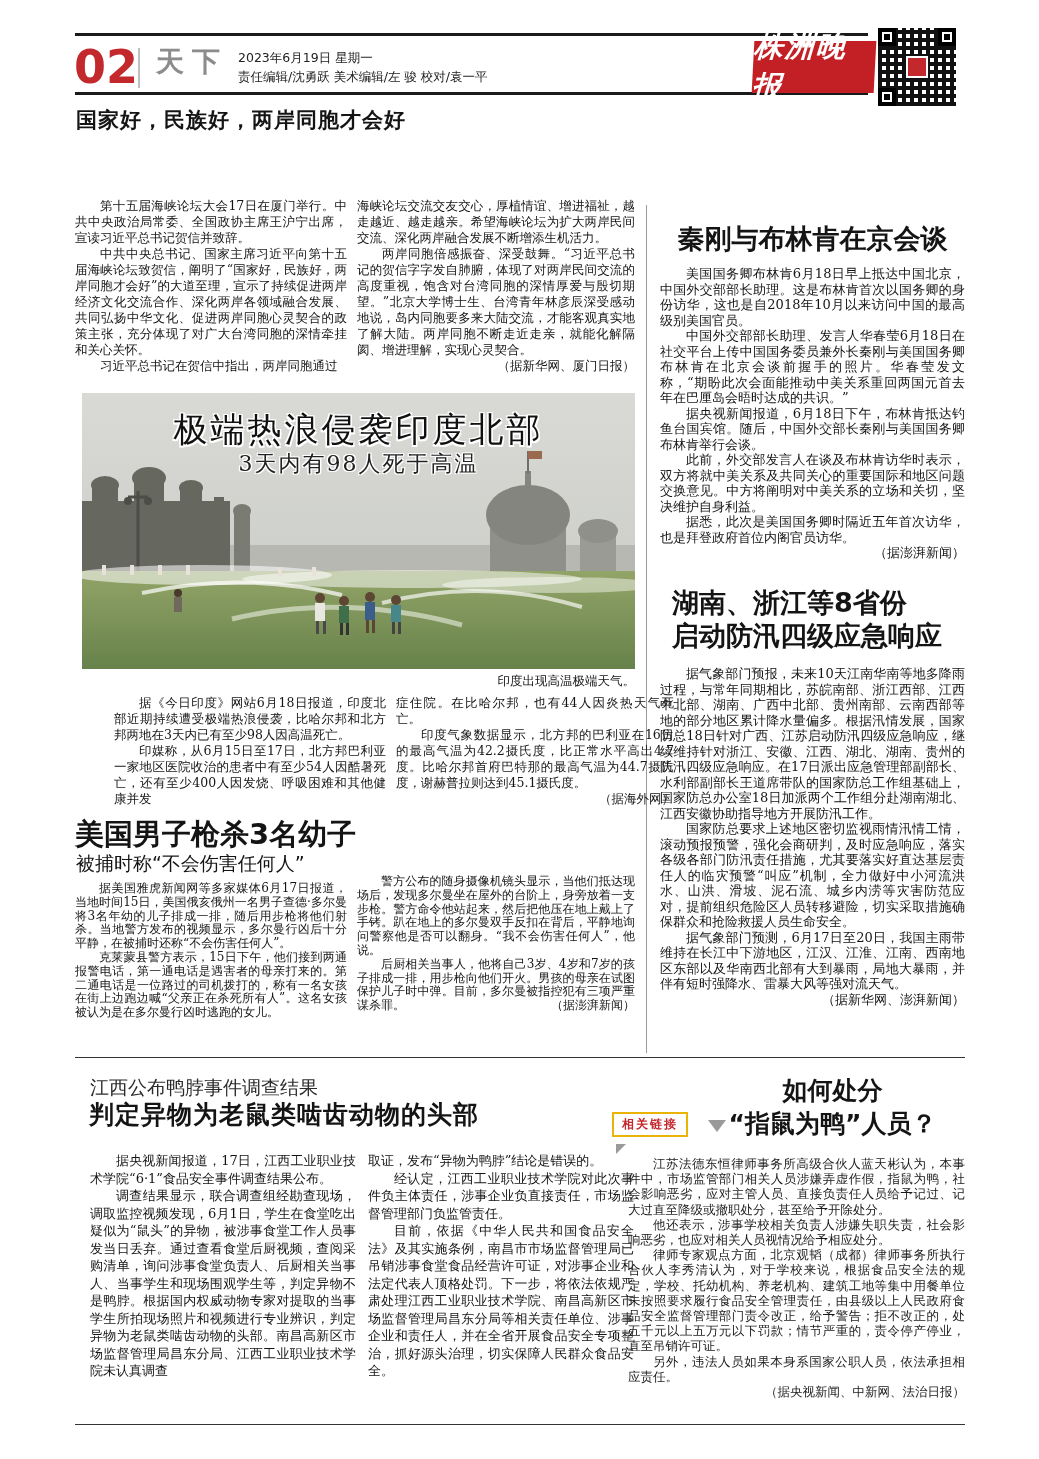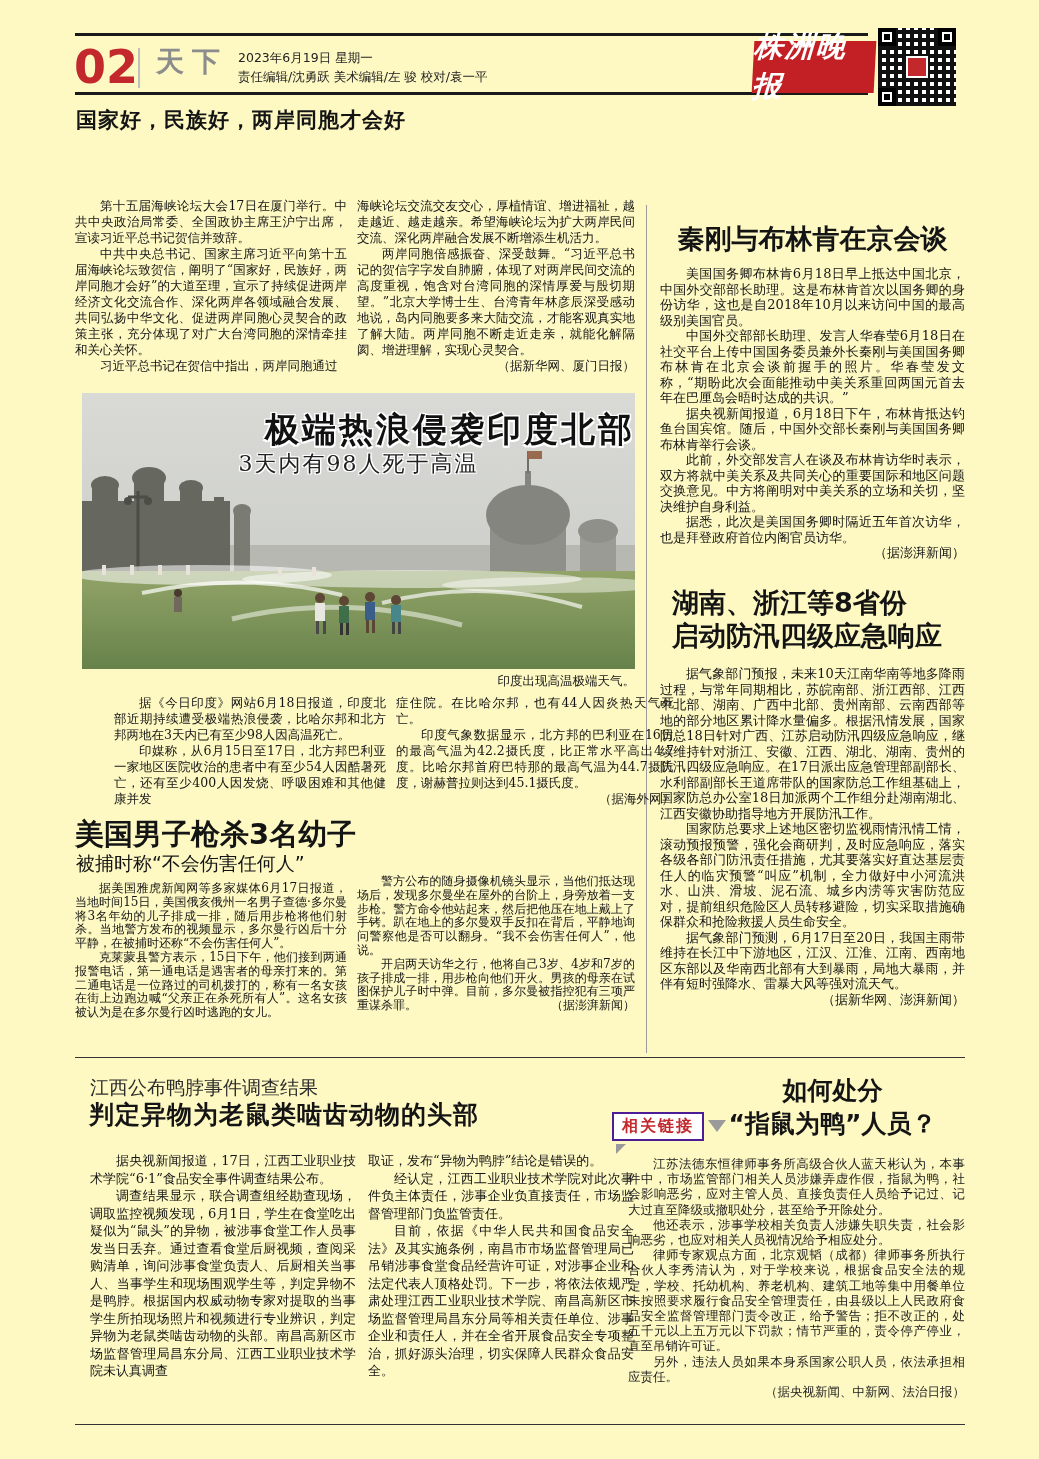--- a/index.html
+++ b/index.html
@@ -1,18 +1,18 @@
 <!DOCTYPE html>
 <html><head>
 <meta charset="utf-8">
 <style>
   html,body { margin:0; padding:0; background:#d9d9d9; }
   #paper {
     position:relative; width:1039px; height:1459px; margin:0 auto;
-    background:#fef9c3; overflow:hidden;
+    background:#ffffff; overflow:hidden;
     font-family:"DejaVu Serif", serif; color:#141414;
   }
   .abs { position:absolute; }
   .sans { font-family:"DejaVu Sans", sans-serif; }
   .p { margin:0; text-indent:2em; text-align:justify; }
   .src { margin:0; text-align:right; text-indent:0; }
   .rule { background:#1a1a1a; }
   
   .pagenum { font-size:46px; font-weight:900; color:#c3282d; line-height:1; }
   .secname { font-size:28px; font-weight:700; color:#8c8c8c; letter-spacing:8px; line-height:1; }
@@ -45,34 +45,34 @@
   .qin-body   { font-size:13px;   line-height:15.5px; }
   .flood-body { font-size:13px;   line-height:15.5px; }
   .india-body { font-size:12.5px; line-height:16px;margin-left:39px; }
   .us-body    { font-size:12px;   line-height:13.8px; }
   .duck-body  { font-size:13px;   line-height:17.5px; }
   .rel-body   { font-size:12.5px; line-height:15.2px; color:#1b1b1b; }
   .inline-src { float:right; }
   
   .photo { overflow:hidden; background:#ccc; }
   .ph-title {
-    position:absolute; left:0; right:0; top:14px; text-align:right;
-    font-size:34px; font-weight:700; color:#111; letter-spacing:3px;
+    position:absolute; left:0; right:0; top:14px; text-align:center;
+    font-size:34px; font-weight:400; color:#111; letter-spacing:3px;
     text-shadow:-1.5px -1.5px 0 #fff, 1.5px -1.5px 0 #fff, -1.5px 1.5px 0 #fff, 1.5px 1.5px 0 #fff, 0 1.5px 0 #fff, 0 -1.5px 0 #fff;
   }
   .ph-sub {
     position:absolute; left:0; right:0; top:56px; text-align:center;
     font-size:22px; font-weight:500; color:#222; letter-spacing:2px;
     text-shadow:-1.2px -1.2px 0 #fff, 1.2px -1.2px 0 #fff, -1.2px 1.2px 0 #fff, 1.2px 1.2px 0 #fff;
   }
   .caption { font-size:12.5px; text-align:right; }
   
   .badge {
-    position:absolute; display:inline-block; border:2px solid #4c1d95; color:#c3282d;
-    font-size:16px; font-weight:700; padding:2px 8px; background:#fff;
+    position:absolute; display:inline-block; border:2px solid #eab308; color:#c3282d;
+    font-size:12px; font-weight:700; padding:2px 8px; background:#fff;
     font-family:"DejaVu Sans", sans-serif; letter-spacing:2px;
   }
   .badge-tri {
     position:absolute; width:0; height:0;
     border-left:9px solid transparent; border-right:9px solid transparent; border-top:12px solid #9a9a9a;
   }
   .badge-tail {
     position:absolute; width:0; height:0;
     border-right:10px solid transparent; border-top:10px solid #9a9a9a;
   }
@@ -253,21 +253,21 @@
 
   <div class="abs h-us sans" style="left:75px; top:815px;">美国男子枪杀3名幼子</div>
   <div class="abs sub-us sans" style="left:76px; top:851px;">被捕时称“不会伤害任何人”</div>
 
   <div class="abs us-body" style="left:75px; top:882px; width:272px;">
     <p class="p">据美国雅虎新闻网等多家媒体6月17日报道，当地时间15日，美国俄亥俄州一名男子查德·多尔曼将3名年幼的儿子排成一排，随后用步枪将他们射杀。当地警方发布的视频显示，多尔曼行凶后十分平静，在被捕时还称“不会伤害任何人”。</p>
     <p class="p">克莱蒙县警方表示，15日下午，他们接到两通报警电话，第一通电话是遇害者的母亲打来的。第二通电话是一位路过的司机拨打的，称有一名女孩在街上边跑边喊“父亲正在杀死所有人”。这名女孩被认为是在多尔曼行凶时逃跑的女儿。</p>
   </div>
   <div class="abs us-body" style="left:357px; top:875px; width:278px;">
     <p class="p">警方公布的随身摄像机镜头显示，当他们抵达现场后，发现多尔曼坐在屋外的台阶上，身旁放着一支步枪。警方命令他站起来，然后把他压在地上戴上了手铐。趴在地上的多尔曼双手反扣在背后，平静地询问警察他是否可以翻身。“我不会伤害任何人”，他说。</p>
-    <p class="p"><span>开启两天访华之行，他将自己3岁、4岁和7岁的孩子排成一排，用步枪向他们开火。男孩的母亲在试图保护儿子时中弹。目前，多尔曼被指控犯有三项严重谋杀罪。</span><span class="inline-src">（据澎湃新闻）</span></p>
+    <p class="p"><span>后厨相关当事人，他将自己3岁、4岁和7岁的孩子排成一排，用步枪向他们开火。男孩的母亲在试图保护儿子时中弹。目前，多尔曼被指控犯有三项严重谋杀罪。</span><span class="inline-src">（据澎湃新闻）</span></p>
   </div>
 
   <div class="abs" style="left:75px; top:1057px; width:890px; height:1px; background:#333;"></div>
   <div class="abs" style="left:75px; top:1424px; width:890px; height:1px; background:#333;"></div>
 
   <div class="abs kick-duck sans" style="left:90px; top:1075px;">江西公布鸭脖事件调查结果</div>
   <div class="abs h-duck sans" style="left:89px; top:1098px;">判定异物为老鼠类啮齿动物的头部</div>
 
   <div class="abs duck-body" style="left:90px; top:1152px; width:266px;">
     <p class="p">据央视新闻报道，17日，江西工业职业技术学院“6·1”食品安全事件调查结果公布。</p>

